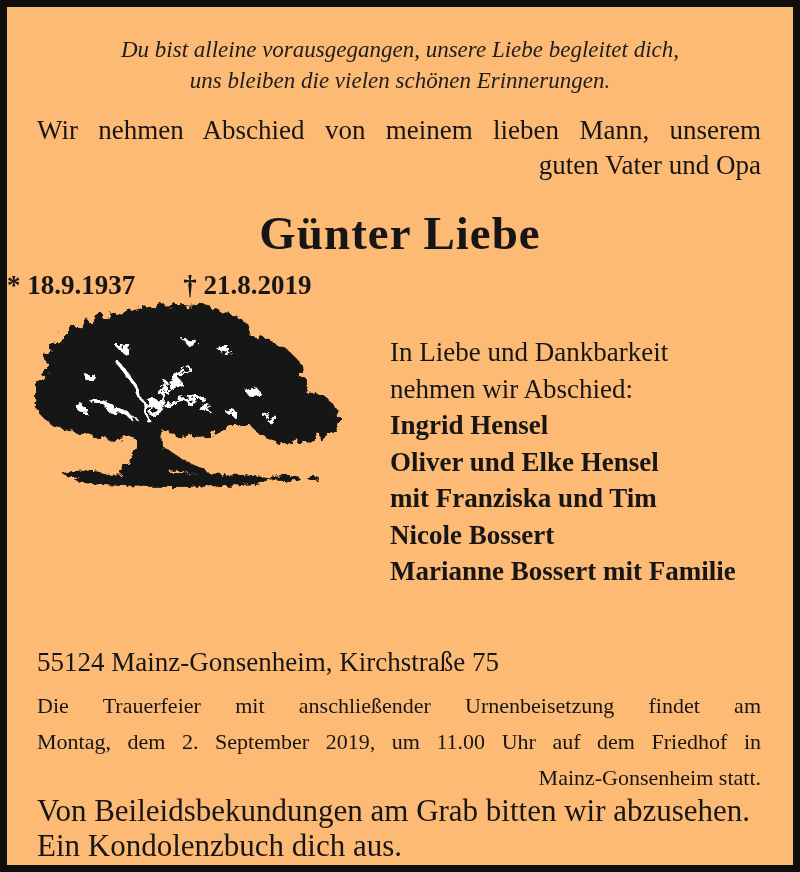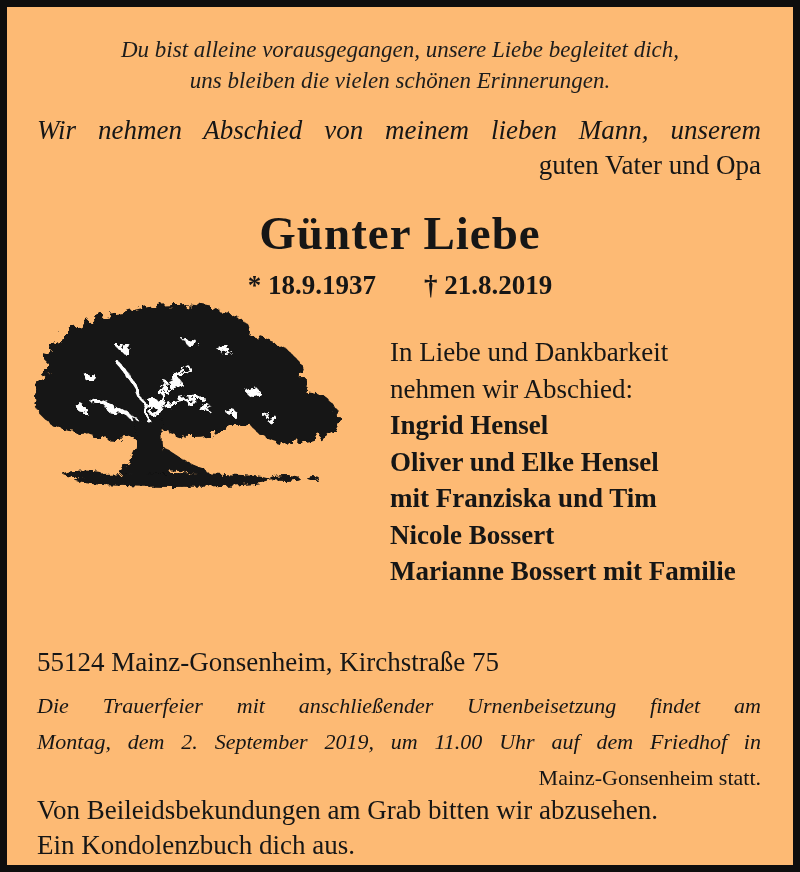--- a/index.html
+++ b/index.html
@@ -33,21 +33,20 @@
     position: absolute;
     top: 106px;
     left: 30px;
     right: 32px;
     font-size: 27px;
     line-height: 35px;
   }
   .justify-line {
     text-align: justify;
     text-align-last: justify;
-    font-style: italic;
   }
   .plain-line {
     text-align: right;
     margin-left: 44px;
   }
   .deceased-name {
     position: absolute;
     top: 198px;
     left: 0;
     right: 0;
@@ -56,21 +55,21 @@
     font-weight: bold;
     letter-spacing: 1px;
     line-height: 56px;
   }
   .dates {
     position: absolute;
     top: 261px;
     left: 0;
     right: 0;
     display: flex;
-    justify-content: center;
+    justify-content: flex-start;
     gap: 48px;
     font-size: 27px;
     font-weight: bold;
     line-height: 34px;
   }
   .tree {
     position: absolute;
     top: 283px;
     left: 14px;
     width: 324px;
@@ -100,21 +99,21 @@
     left: 30px;
     right: 32px;
     font-size: 22px;
     line-height: 36px;
   }
   .condolence {
     position: absolute;
     top: 786px;
     left: 30px;
     right: 32px;
-    font-size: 27px;
+    font-size: 31px;
     line-height: 35px;
   }
 </style>
 </head>
 <body>
 
 <div class="notice">
 
   <div class="verse">
     <div>Du bist alleine vorausgegangen, unsere Liebe begleitet dich,</div>

